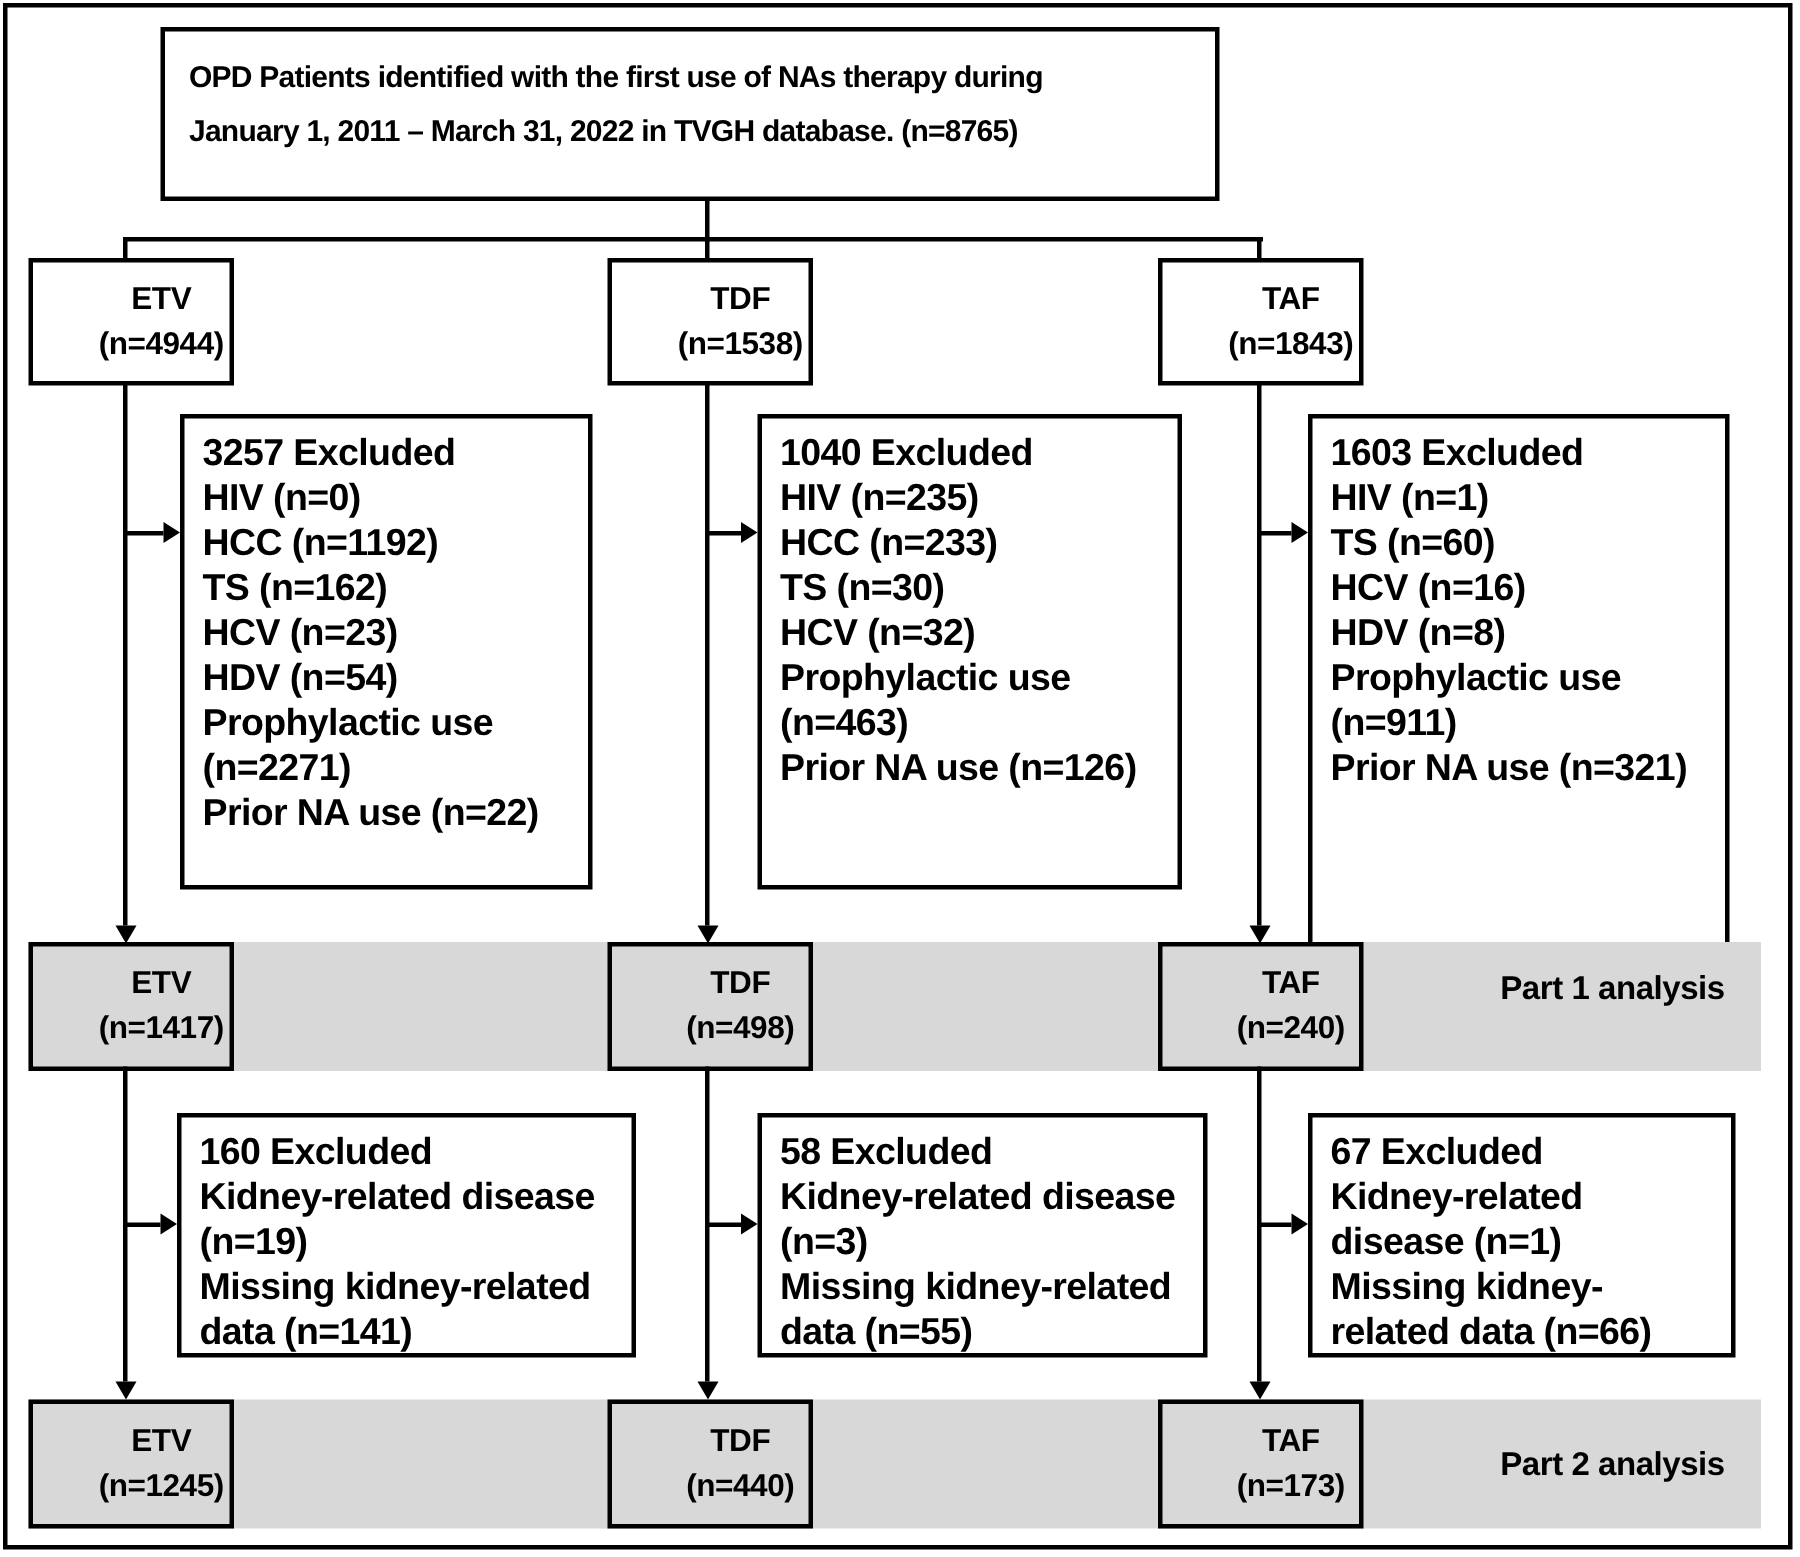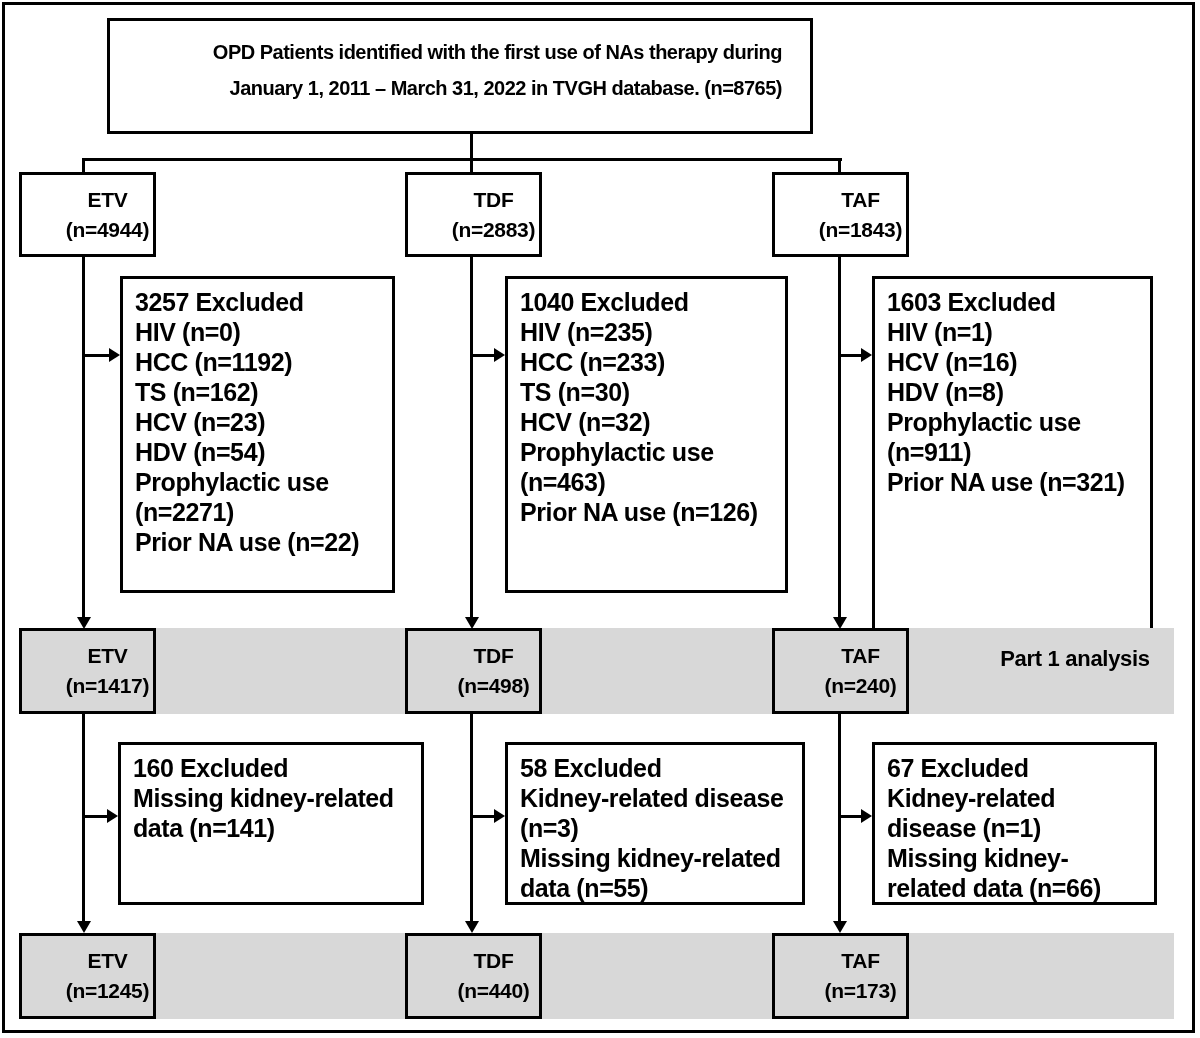--- a/index.html
+++ b/index.html
@@ -6,21 +6,21 @@
   #figure{
     position:relative;width:1200px;height:1038px;background:#fff;
     font-family:"Liberation Sans",sans-serif;font-weight:700;color:#000;
   }
   .outer-frame{position:absolute;left:2px;top:2px;width:1193px;height:1031px;border:3px solid #000;box-sizing:border-box;}
   .node{position:absolute;box-sizing:border-box;border:3px solid #000;background:#fff;}
   .node.gray{background:#d8d8d8;}
   .band{position:absolute;background:#d8d8d8;}
   .center-stack{display:flex;flex-direction:column;align-items:center;justify-content:center;height:100%;}
   .center-stack .ln{font-size:21px;line-height:30px;letter-spacing:-0.3px;white-space:nowrap;margin-left:40px;}
-  .topbox-text{padding:13px 28px;text-align:right;}
+  .topbox-text{padding:13px 16px;}
   .topbox-text .ln{font-size:20px;line-height:36px;letter-spacing:-0.5px;white-space:nowrap;}
   .excl-text{padding:8px 12px;}
   .excl-text .ln{font-size:25px;line-height:30px;letter-spacing:-0.4px;}
   .part-label{position:absolute;display:flex;align-items:center;justify-content:center;font-size:22px;letter-spacing:-0.3px;}
   .cline{position:absolute;background:#000;}
   .head-right{position:absolute;width:0;height:0;border-top:7px solid transparent;border-bottom:7px solid transparent;border-left:11px solid #000;}
   .head-down{position:absolute;width:0;height:0;border-left:7px solid transparent;border-right:7px solid transparent;border-top:12px solid #000;}
 </style>
 </head>
 <body>
@@ -43,21 +43,21 @@
 
   <div class="node" style="left:19px;top:172px;width:137px;height:85px;">
     <div class="center-stack">
       <div class="ln">ETV</div>
       <div class="ln">(n=4944)</div>
     </div>
   </div>
   <div class="node" style="left:405px;top:172px;width:137px;height:85px;">
     <div class="center-stack">
       <div class="ln">TDF</div>
-      <div class="ln">(n=2883)</div>
+      <div class="ln">(n=1538)</div>
     </div>
   </div>
   <div class="node" style="left:772px;top:172px;width:137px;height:85px;">
     <div class="center-stack">
       <div class="ln">TAF</div>
       <div class="ln">(n=1843)</div>
     </div>
   </div>
 
   <div class="cline" style="left:82px;top:256px;width:3px;height:361px;"></div>
@@ -94,20 +94,21 @@
       <div class="ln">TS (n=30)</div>
       <div class="ln">HCV (n=32)</div>
       <div class="ln">Prophylactic use (n=463)</div>
       <div class="ln">Prior NA use (n=126)</div>
     </div>
   </div>
   <div class="node" style="left:872px;top:276px;width:281px;height:370px;">
     <div class="excl-text">
       <div class="ln">1603 Excluded</div>
       <div class="ln">HIV (n=1)</div>
+      <div class="ln">TS (n=60)</div>
       <div class="ln">HCV (n=16)</div>
       <div class="ln">HDV (n=8)</div>
       <div class="ln">Prophylactic use (n=911)</div>
       <div class="ln">Prior NA use (n=321)</div>
     </div>
   </div>
 
   <div class="band" style="left:19px;top:628px;width:1155px;height:86px;"></div>
   <div class="node gray" style="left:19px;top:628px;width:137px;height:86px;">
     <div class="center-stack">
@@ -139,20 +140,21 @@
   <div class="cline" style="left:82px;top:815px;width:25px;height:3px;"></div>
   <div class="head-right" style="left:107px;top:809px;"></div>
   <div class="cline" style="left:470px;top:815px;width:24px;height:3px;"></div>
   <div class="head-right" style="left:494px;top:809px;"></div>
   <div class="cline" style="left:838px;top:815px;width:23px;height:3px;"></div>
   <div class="head-right" style="left:861px;top:809px;"></div>
 
   <div class="node" style="left:118px;top:742px;width:306px;height:163px;">
     <div class="excl-text">
       <div class="ln">160 Excluded</div>
+      <div class="ln">Kidney-related disease (n=19)</div>
       <div class="ln">Missing kidney-related data (n=141)</div>
     </div>
   </div>
   <div class="node" style="left:505px;top:742px;width:300px;height:163px;">
     <div class="excl-text">
       <div class="ln">58 Excluded</div>
       <div class="ln">Kidney-related disease (n=3)</div>
       <div class="ln">Missing kidney-related data (n=55)</div>
     </div>
   </div>
@@ -176,13 +178,14 @@
       <div class="ln">TDF</div>
       <div class="ln">(n=440)</div>
     </div>
   </div>
   <div class="node gray" style="left:772px;top:933px;width:137px;height:86px;">
     <div class="center-stack">
       <div class="ln">TAF</div>
       <div class="ln">(n=173)</div>
     </div>
   </div>
+  <div class="part-label" style="left:975px;top:933px;width:200px;height:86px;">Part 2 analysis</div>
 </div>
 
 </body></html>

